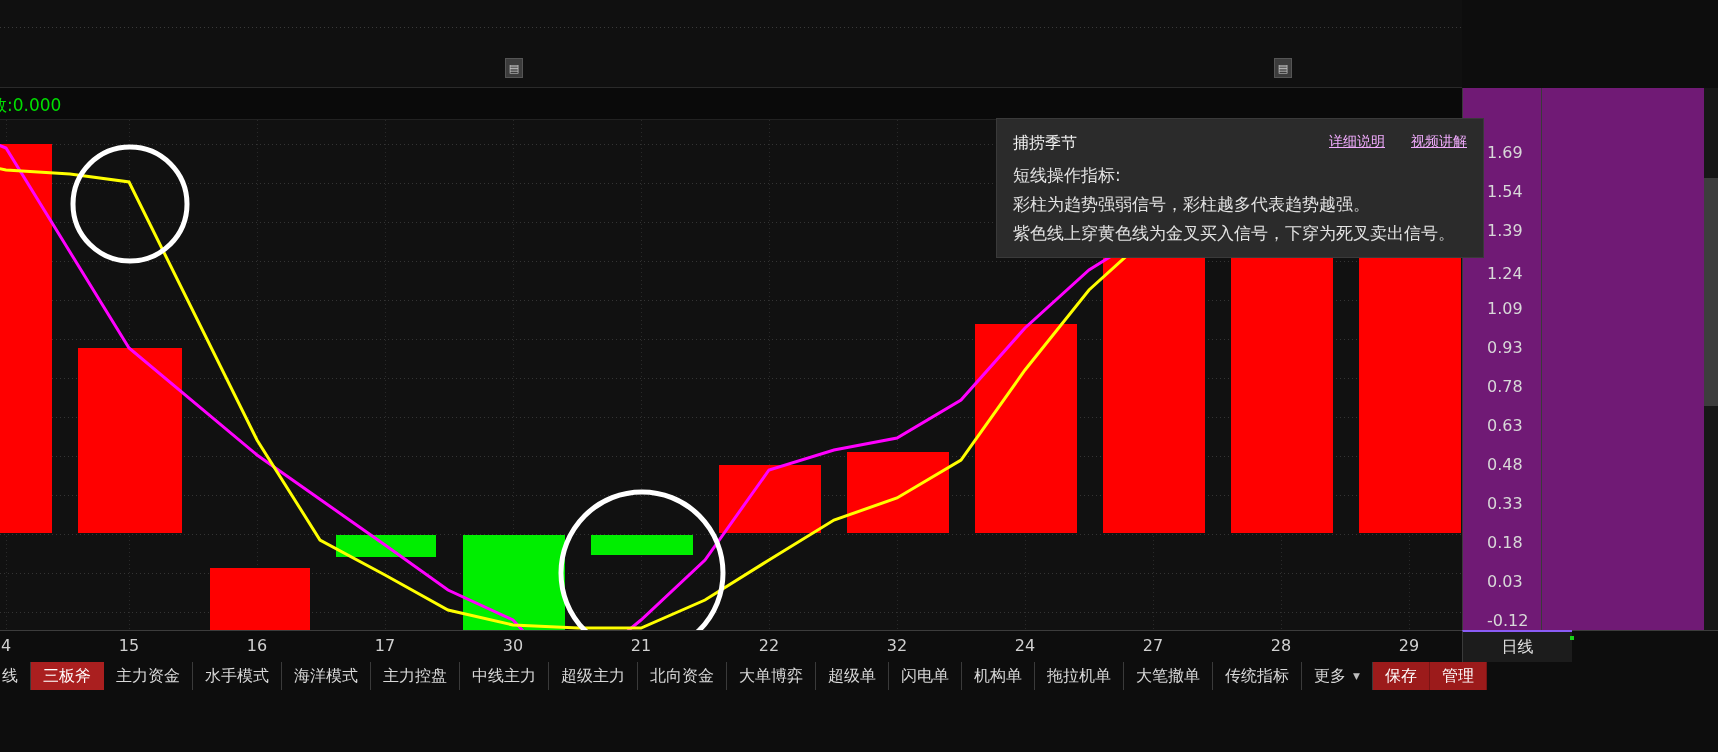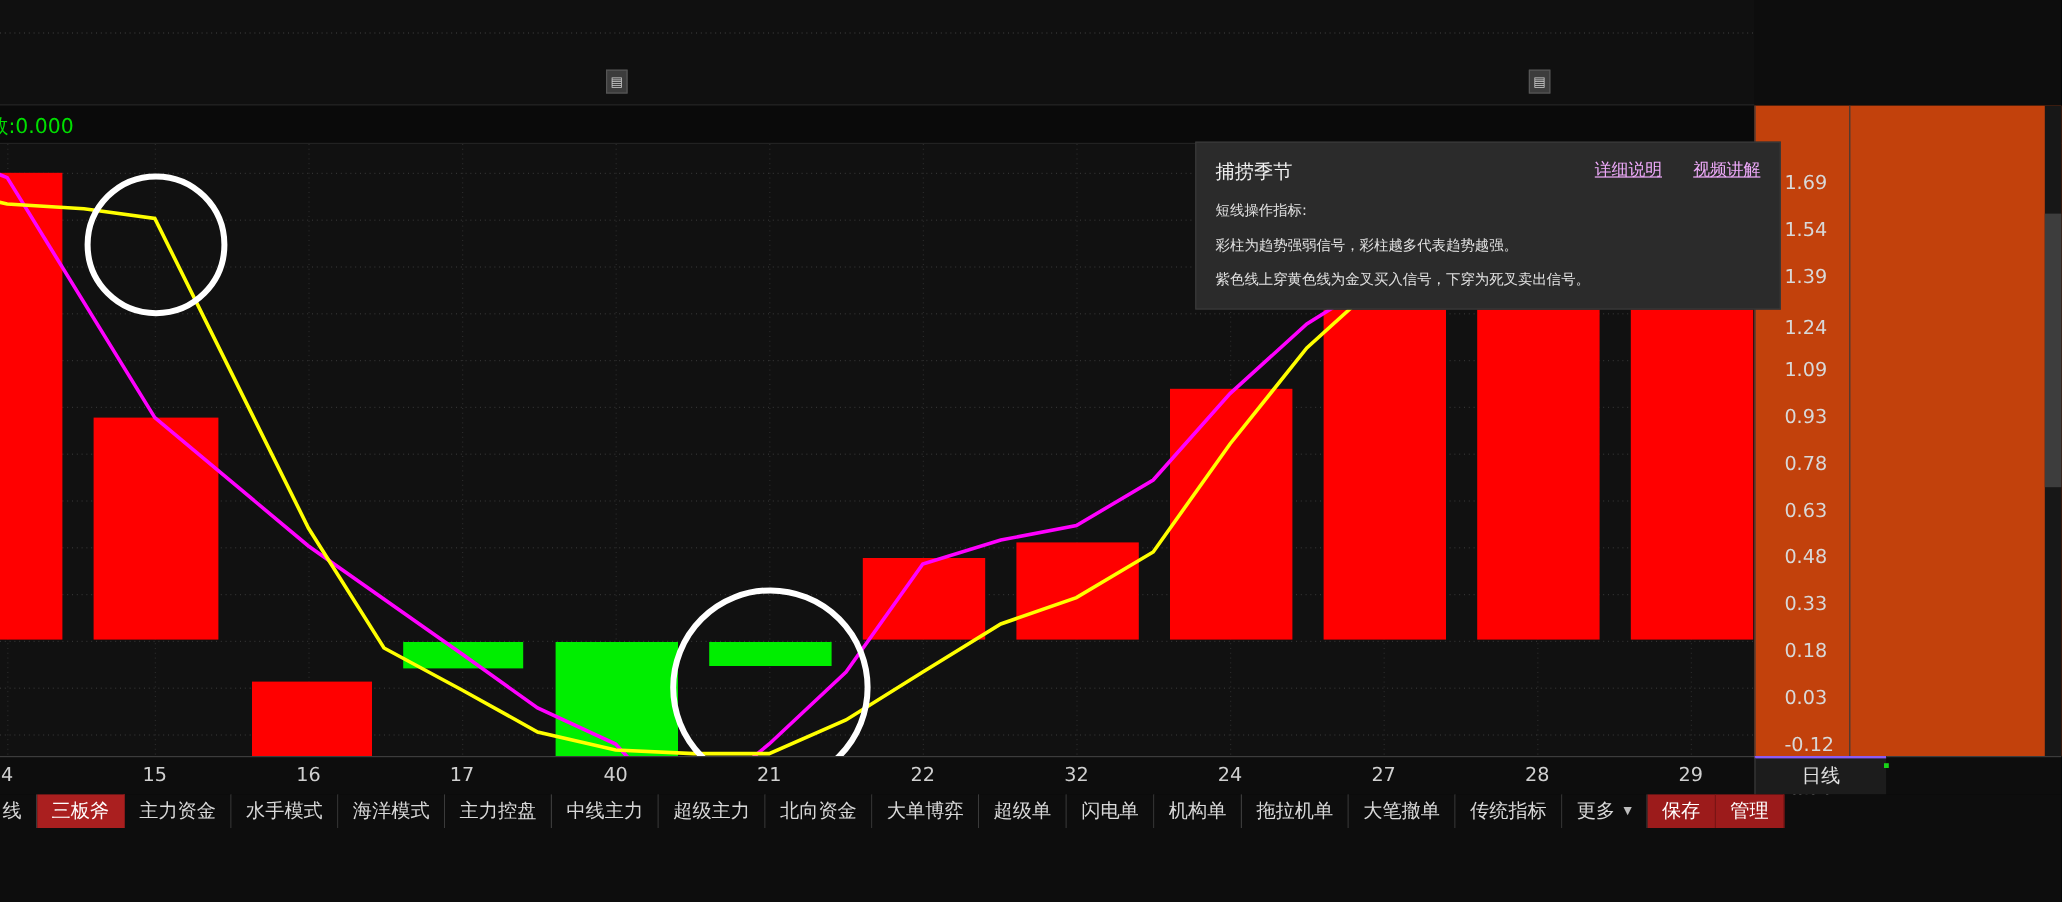--- a/index.html
+++ b/index.html
@@ -85,21 +85,21 @@
   .bar { position: absolute; }
   .bar.up { background: #ff0000; }
   .bar.down { background: #00ee00; }
 
   svg.lines { position: absolute; left: 0; top: 0; width: 1462px; height: 510px; pointer-events: none; }
   svg.circles { position: absolute; left: 0; top: 0; width: 1718px; height: 752px; pointer-events: none; }
 
   
   .price-axis {
     position: absolute; left: 1462px; top: 88px; width: 256px; height: 542px;
-    background: #c2410c; border-left: 1px solid #3a3a3a;
+    background: #701a75; border-left: 1px solid #3a3a3a;
   }
   .price-axis .tick {
     position: absolute; left: 24px; color: #d8d8d8; font-size: 16px;
     transform: translateY(-50%); white-space: nowrap;
   }
   .axis-sep {
     position: absolute; left: 78px; top: 0; bottom: 0; width: 1px; background: #3a3a3a;
   }
   .scroll-track {
     position: absolute; right: 0; top: 0; width: 14px; bottom: 0; background: #171717;
@@ -111,21 +111,21 @@
   
   .tooltip {
     position: absolute; left: 996px; top: 118px; width: 488px; height: 140px;
     background: #2b2b2b; border: 1px solid #3a3a3a; z-index: 40;
     padding: 14px 16px 0 16px;
   }
   .tt-row { position: relative; height: 28px; }
   .tt-title { color: #f0f0f0; font-size: 16px; }
   .tt-links { position: absolute; right: 0; top: 0; display: flex; gap: 26px; }
   .tt-link { color: #f0abfc; font-size: 14px; cursor: pointer; text-decoration: underline; }
-  .tt-line { color: #e2e2e2; font-size: 12px; line-height: 29px; white-space: nowrap; }
+  .tt-line { color: #e2e2e2; font-size: 17px; line-height: 29px; white-space: nowrap; }
 
   
   .xaxis {
     position: absolute; left: 0; top: 630px; width: 1462px; height: 32px;
     background: #0d0d0d; border-top: 1px solid #3c3c3c;
   }
   .xtick {
     position: absolute; top: 5px; color: #d0d0d0; font-size: 16px;
     transform: translateX(-50%); white-space: nowrap;
   }
@@ -280,21 +280,21 @@
     <div class="tt-line">短线操作指标:</div>
     <div class="tt-line">彩柱为趋势强弱信号，彩柱越多代表趋势越强。</div>
     <div class="tt-line">紫色线上穿黄色线为金叉买入信号，下穿为死叉卖出信号。</div>
   </div>
 
   <div class="xaxis">
     <div class="xtick" style="left:6px">4</div>
     <div class="xtick" style="left:129px">15</div>
     <div class="xtick" style="left:257px">16</div>
     <div class="xtick" style="left:385px">17</div>
-    <div class="xtick" style="left:513px">40</div>
+    <div class="xtick" style="left:513px">30</div>
     <div class="xtick" style="left:641px">21</div>
     <div class="xtick" style="left:769px">22</div>
     <div class="xtick" style="left:897px">32</div>
     <div class="xtick" style="left:1025px">24</div>
     <div class="xtick" style="left:1153px">27</div>
     <div class="xtick" style="left:1281px">28</div>
     <div class="xtick" style="left:1409px">29</div>
   </div>
   <div class="period-cell">日线</div>
   <div class="period-tail"></div>

